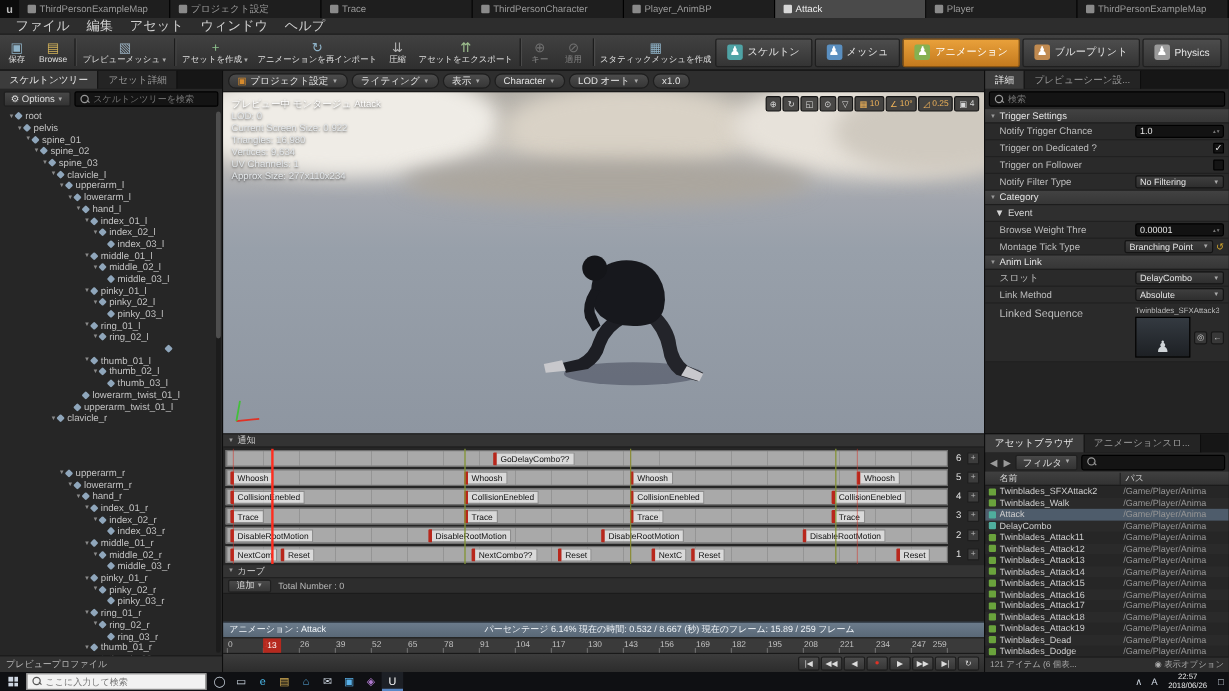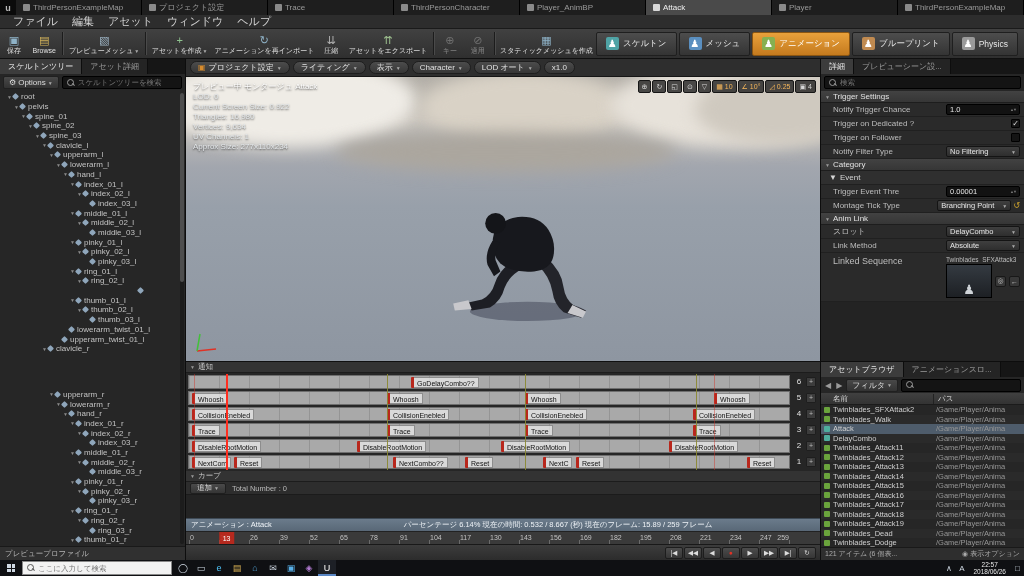--- a/index.html
+++ b/index.html
@@ -909,21 +909,21 @@
       </div>
       <div class="dsec-head">
         <span class="exp">▼</span>
         <span>Category</span>
       </div>
       <div class="drow sub">
         <span class="exp">▼</span>
         <span>Event</span>
       </div>
       <div class="drow">
-        <span class="dlabel">Trigger Event Thre</span>
+        <span class="dlabel">Browse Weight Thre</span>
         <div class="dinput">
           <span>0.00001</span>
           <span class="spin">▲▼</span>
         </div>
       </div>
       <div class="drow">
         <span class="dlabel">Montage Tick Type</span>
         <div class="ddrop">
           <span>Branching Point</span>
           <span class="caret">▼</span>

